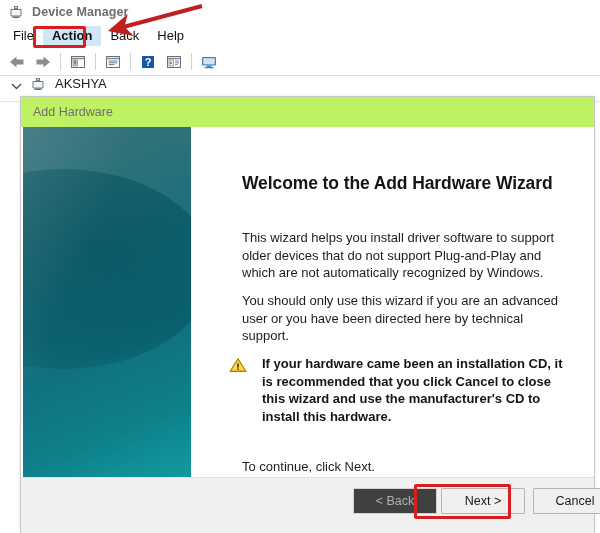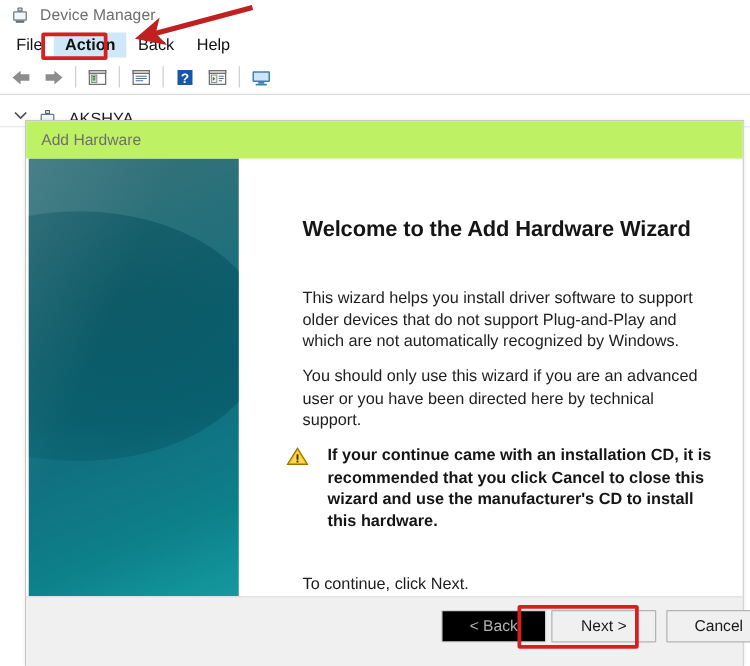--- a/index.html
+++ b/index.html
@@ -27,20 +27,21 @@
 
   #dm-titlebar {
     position: absolute;
     left: 0; top: 0;
     width: 600px;
     height: 24px;
     display: flex;
     align-items: center;
     padding-left: 8px;
     box-sizing: border-box;
+    font-weight: bold;
   }
   #dm-title-icon {
     width: 16px;
     height: 16px;
     position: relative;
     flex: 0 0 auto;
     margin-right: 8px;
   }
   #dm-title-text {
     font-size: 12.5px;
@@ -95,21 +96,21 @@
     flex: 0 0 auto;
   }
 
   
   #dm-tree {
     position: absolute;
     left: 0; top: 76px;
     width: 600px;
     height: 26px;
     display: flex;
-    align-items: flex-end;
+    align-items: flex-start;
     background: #ffffff;
   }
   #tree-chevron {
     width: 20px; height: 20px;
     display: flex; align-items: center; justify-content: center;
     flex: 0 0 auto;
     margin-left: 6px;
   }
   #tree-pc-icon {
     width: 16px; height: 16px;
@@ -274,21 +275,21 @@
     color: #1a1a1a;
     background: #f0f0f0;
     border: 1px solid #b4b4b4;
     border-radius: 1px;
     padding: 0;
     cursor: default;
   }
   .wiz-btn.disabled {
     color: #b0b0b0;
     border-color: #d2d2d2;
-    background: #000000;
+    background: #404040;
   }
   #btn-back { left: 332px; }
   #btn-next { left: 420px; }
   #btn-cancel { left: 512px; }
 
   
   .redbox {
     position: absolute;
     border: 3px solid #d81f1f;
     border-radius: 2px;
@@ -432,21 +433,21 @@
 
       <div id="wiz-warn">
         <span id="wiz-warn-icon">
           <svg width="18" height="16" viewBox="0 0 18 16">
             <path d="M9 1.6 L17 14.4 L1 14.4 Z" fill="#f0b400" stroke="#9a7400" stroke-width="1"></path>
             <path d="M9 3.6 L15.1 13.3 L2.9 13.3 Z" fill="#fdd757"></path>
             <rect x="8.2" y="6.3" width="1.6" height="4.4" rx=".4" fill="#4a3500"></rect>
             <rect x="8.2" y="11.4" width="1.6" height="1.6" rx=".4" fill="#4a3500"></rect>
           </svg>
         </span>
-        <span id="wiz-warn-text">If your continue came with an installation CD, it is recommended that you click Cancel to close this wizard and use the manufacturer's CD to install this hardware.</span>
+        <span id="wiz-warn-text">If your hardware came been an installation CD, it is recommended that you click Cancel to close this wizard and use the manufacturer's CD to install this hardware.</span>
       </div>
 
       <div id="wiz-continue">To continue, click Next.</div>
     </div>
   </div>
 
   <div id="wiz-footer">
     <button class="wiz-btn disabled" id="btn-back">&lt; Back</button>
     <button class="wiz-btn" id="btn-next">Next &gt;</button>
     <button class="wiz-btn" id="btn-cancel">Cancel</button>

